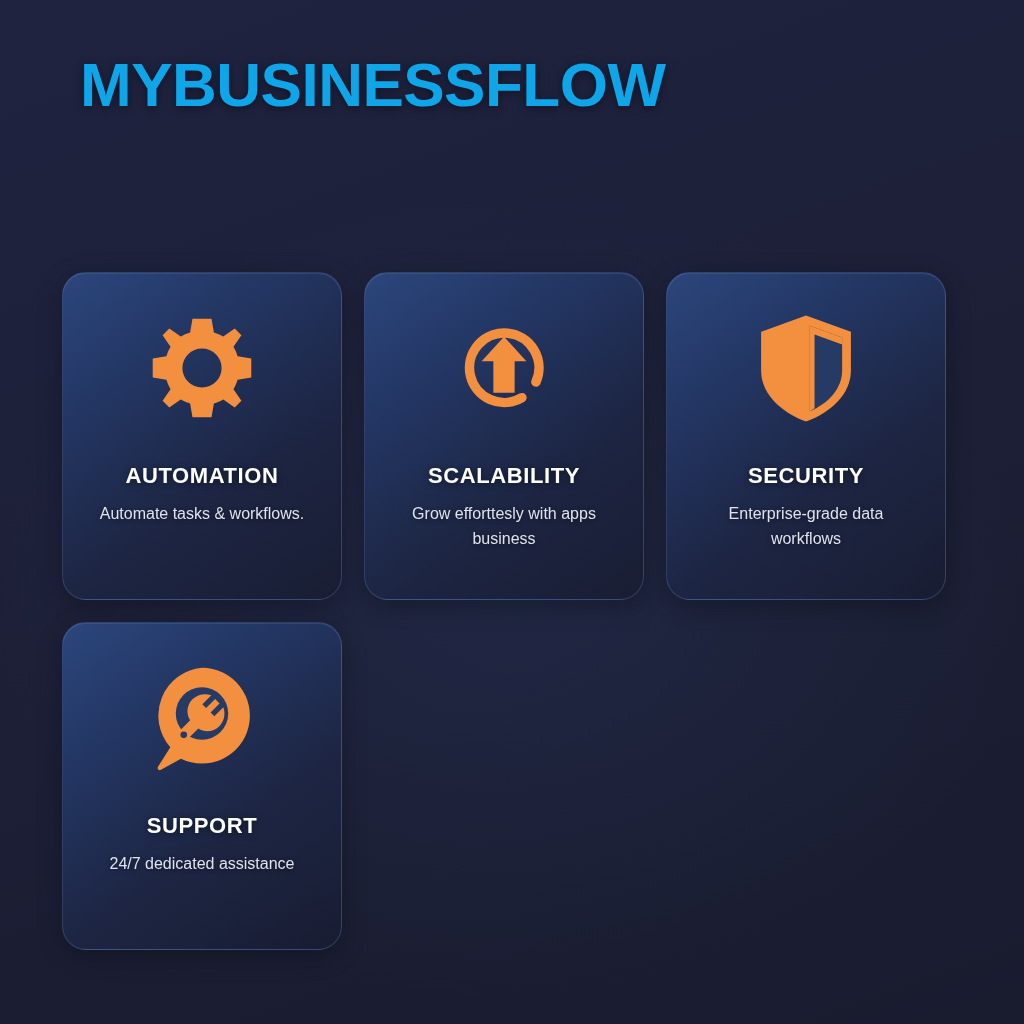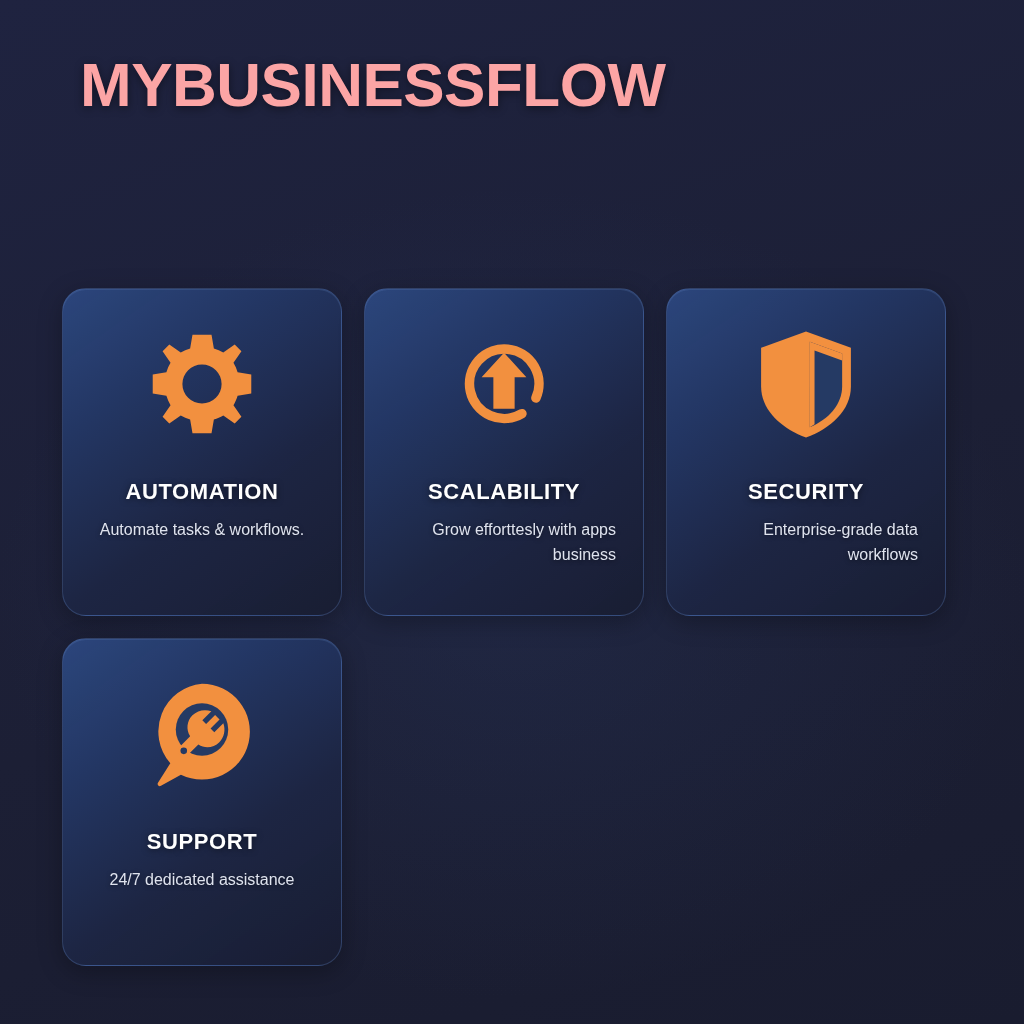--- a/index.html
+++ b/index.html
@@ -35,35 +35,35 @@
   
   .heading {
     position: absolute;
     left: 80px;
     top: 48px;
     width: 880px;
   }
 
   .heading-line {
     display: block;
-    color: #fca5a5;
+    color: #0ea5e9;
     font-size: 62px;
     font-weight: 800;
     line-height: 74px;
     letter-spacing: -0.5px;
     text-transform: uppercase;
     text-shadow: 0 2px 10px rgba(0,0,0,0.45);
     white-space: nowrap;
   }
 
   
   .grid {
     position: absolute;
     left: 62px;
-    top: 288px;
+    top: 272px;
     width: 900px;
     display: grid;
     grid-template-columns: repeat(3, 280px);
     grid-template-rows: repeat(2, 328px);
     column-gap: 30px;
     row-gap: 40px;
     gap: 22px;
   }
 
   .card {
@@ -105,21 +105,21 @@
     text-shadow: 0 1px 6px rgba(0,0,0,0.5);
     line-height: 26px;
     margin-bottom: 12px;
   }
 
   .card-desc {
     color: #dfe3ee;
     font-size: 16px;
     font-weight: 400;
     line-height: 25px;
-    text-align: right;
+    text-align: center;
     padding: 0 18px;
     max-width: 260px;
     text-shadow: 0 1px 5px rgba(0,0,0,0.45);
   }
 </style>
 </head>
 <body>
 
 <div class="backdrop"></div>
 

